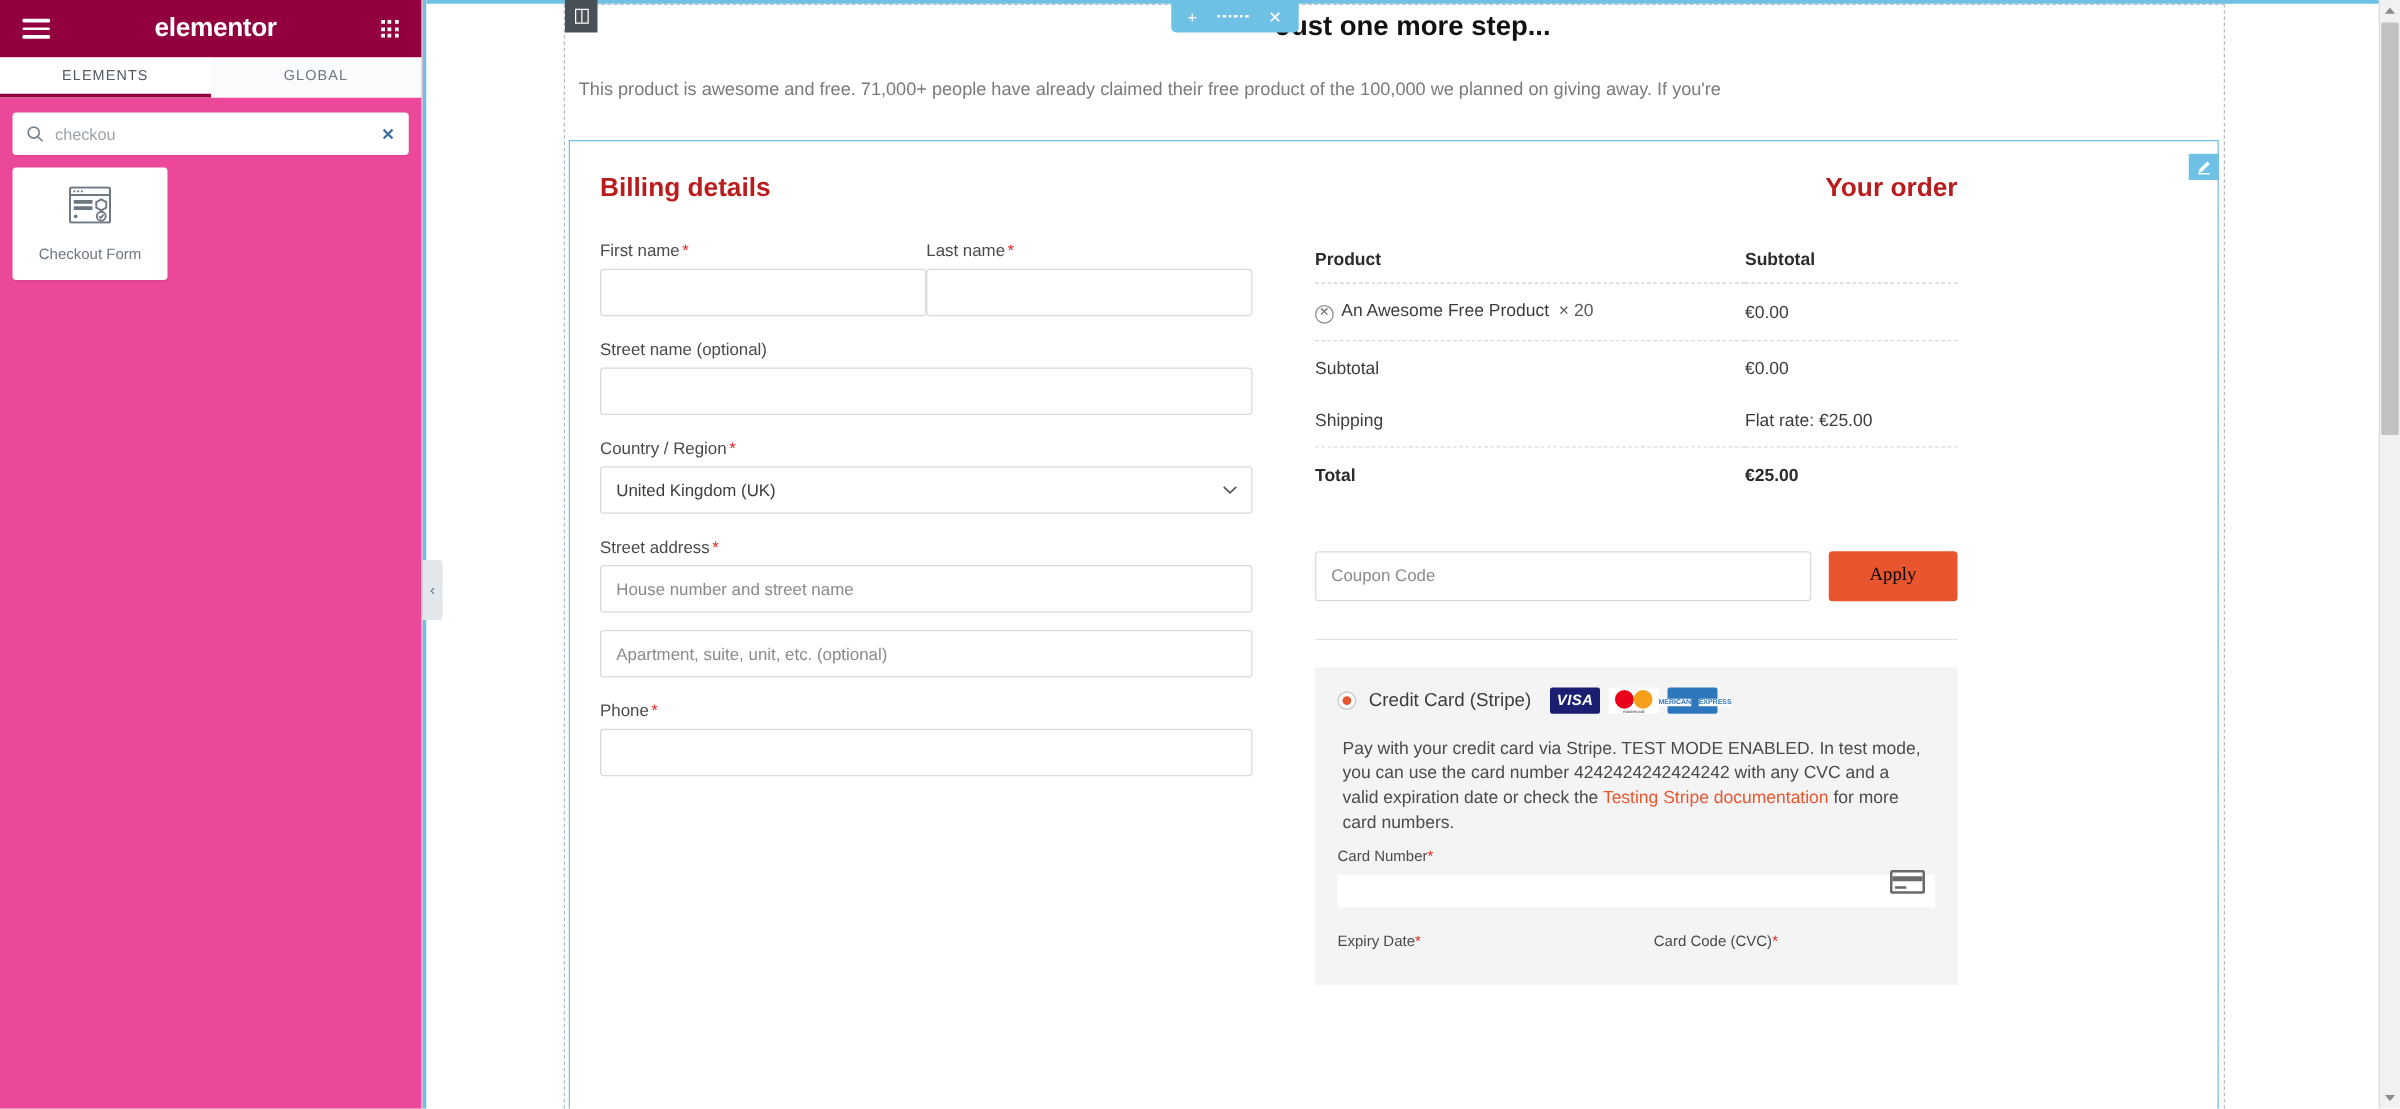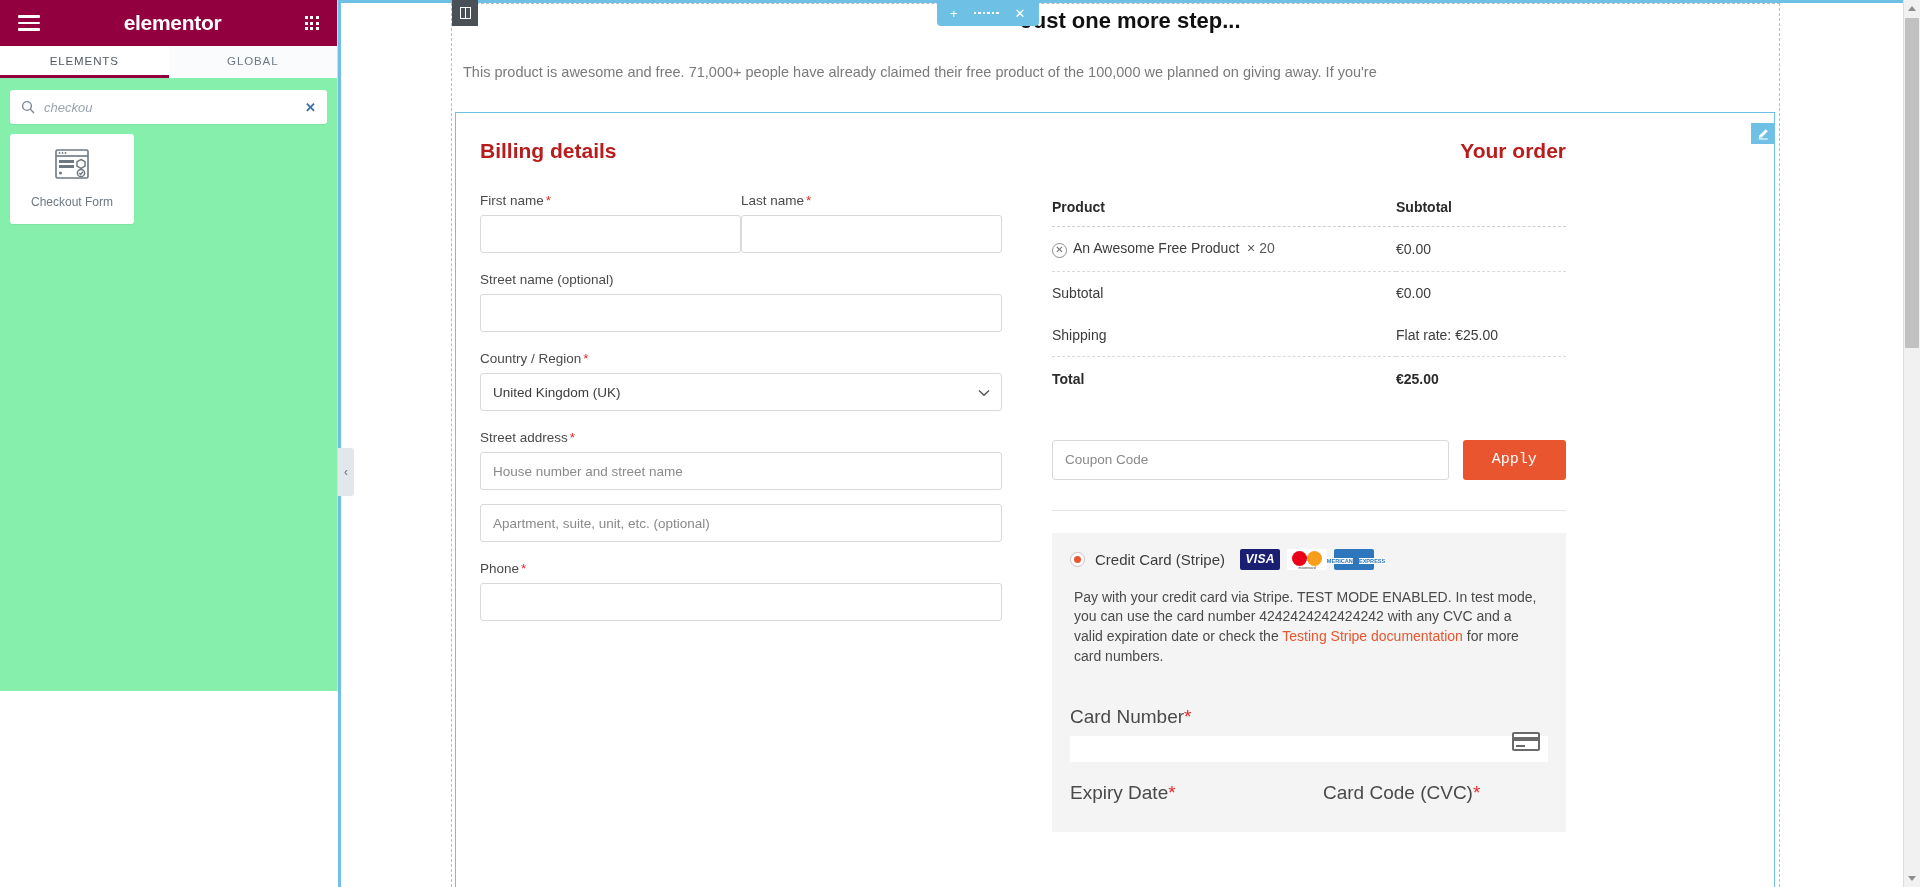--- a/index.html
+++ b/index.html
@@ -6,22 +6,22 @@
   html, body {
     width: 1920px; height: 887px;
     overflow: hidden;
     font-family: "Liberation Sans", sans-serif;
     background: #fff;
   }
   .app { position: relative; width: 1920px; height: 887px; display: flex; }
 
   
   .panel {
-    width: 338px; height: 691px;
-    background: #86efac;
+    width: 338px; height: 887px;
+    background: #ec4899;
     display: flex; flex-direction: column;
     position: relative; z-index: 20;
     border-right: 1px solid #d5dadf;
   }
   .panel-header {
     height: 46px; background: #93003f;
     display: flex; align-items: center; justify-content: space-between;
     padding: 0 18px;
   }
   .burger { width: 22px; display: flex; flex-direction: column; gap: 4px; cursor: pointer; }
@@ -38,21 +38,21 @@
   }
   .panel-tab.active { color: #515962; border-bottom-color: #93003f; background: #fff; }
 
   .search-wrap { padding: 12px 10px 8px; }
   .search-box {
     background: #fff; border-radius: 3px; height: 34px;
     display: flex; align-items: center; padding: 0 11px; gap: 9px;
     box-shadow: 0 1px 1px rgba(0,0,0,.05);
   }
   .search-box input {
-    flex: 1; border: 0; outline: 0; font-size: 13px; font-style: italic;
+    flex: 1; border: 0; outline: 0; font-size: 13px; 
     color: #9aa3ab; font-family: "Liberation Sans", sans-serif; background: transparent;
   }
   .search-clear { color: #3f6fa5; font-size: 13px; font-weight: 700; cursor: pointer; }
   svg.sicon { display: block; }
 
   .widget-grid { padding: 2px 10px; display: flex; flex-wrap: wrap; gap: 8px; }
   .widget-card {
     width: 124px; height: 90px; background: #fff; border-radius: 3px;
     display: flex; flex-direction: column; align-items: center; justify-content: center;
     gap: 12px; cursor: pointer; box-shadow: 0 1px 1px rgba(0,0,0,.05);
@@ -163,22 +163,22 @@
     display: inline-flex; align-items: center; justify-content: center;
     width: 15px; height: 15px; border: 1px solid #8d8d8d; border-radius: 50%;
     font-size: 10px; color: #6a6a6a; margin-right: 6px; cursor: pointer; line-height: 1;
   }
   .qty { color: #5a5a5a; }
   .col-sub { width: 170px; }
 
   .coupon-row { display: flex; gap: 14px; margin-top: 40px; align-items: stretch; }
   .coupon-row .inp { height: 40px; }
   .apply-btn {
-    width: 136px; background: #e8552e; color: #ffffff; border: 0; border-radius: 3px;
-    font-size: 15px; cursor: pointer; font-family: Liberation Mono, monospace;
+    width: 136px; background: #e8552e; color: #000000; border: 0; border-radius: 3px;
+    font-size: 15px; cursor: pointer; font-family: Liberation Serif, serif;
   }
   .hr { border: 0; border-top: 1px solid #e4e4e4; margin: 30px 0 0 0; }
 
   .pay-box { background: #f4f4f4; margin-top: 22px; padding: 16px 18px 20px; }
   .pay-head { display: flex; align-items: center; gap: 10px; }
   .radio {
     width: 15px; height: 15px; border-radius: 50%; border: 1px solid #c4c4c4;
     background: #fff; display: flex; align-items: center; justify-content: center; cursor: pointer;
   }
   .radio b { width: 7px; height: 7px; border-radius: 50%; background: #e8552e; display: block; }
@@ -192,21 +192,21 @@
   .mc .c2 { background: #f79e1b; right: 5px; mix-blend-mode: multiply; }
   .mc small { position: absolute; bottom: 0px; left: 0; right: 0; text-align: center; font-size: 3.4px; color: #333; }
   .amex { width: 40px; background: #2e77bc; color: #fff; font-size: 5.6px; font-weight: 700; text-align: center; line-height: 1.25; padding-top: 3px; }
   .amex u { display:block; text-decoration:none; background:#fff; color:#2e77bc; margin: 1px 3px 0; }
 
   .pay-desc {
     background: #f4f4f4; font-size: 14px; color: #4a4a4a; line-height: 1.42;
     margin-top: 18px; padding: 0 4px 0 4px;
   }
   .pay-desc a { color: #e8552e; text-decoration: none; cursor: pointer; }
-  .card-field-label { font-size: 19px; color: #4a4a4a; margin: 39px 0 8px; }
+  .card-field-label { font-size: 12px; color: #4a4a4a; margin: 10px 0 8px; }
   .card-input-wrap { position: relative; }
   .card-input {
     width: 100%; height: 26px; background: #fff; border: 0; outline: 0;
     padding: 0 44px 0 10px; font-size: 13px; font-family: "Liberation Sans", sans-serif;
   }
   .card-glyph {
     position: absolute; right: 8px; top: -4px; width: 28px; height: 19px;
     border: 2px solid #6a6a6a; border-radius: 2px; background: #fff;
   }
   .card-glyph i { position: absolute; left: 0; right: 0; top: 3px; height: 4px; background: #6a6a6a; }

